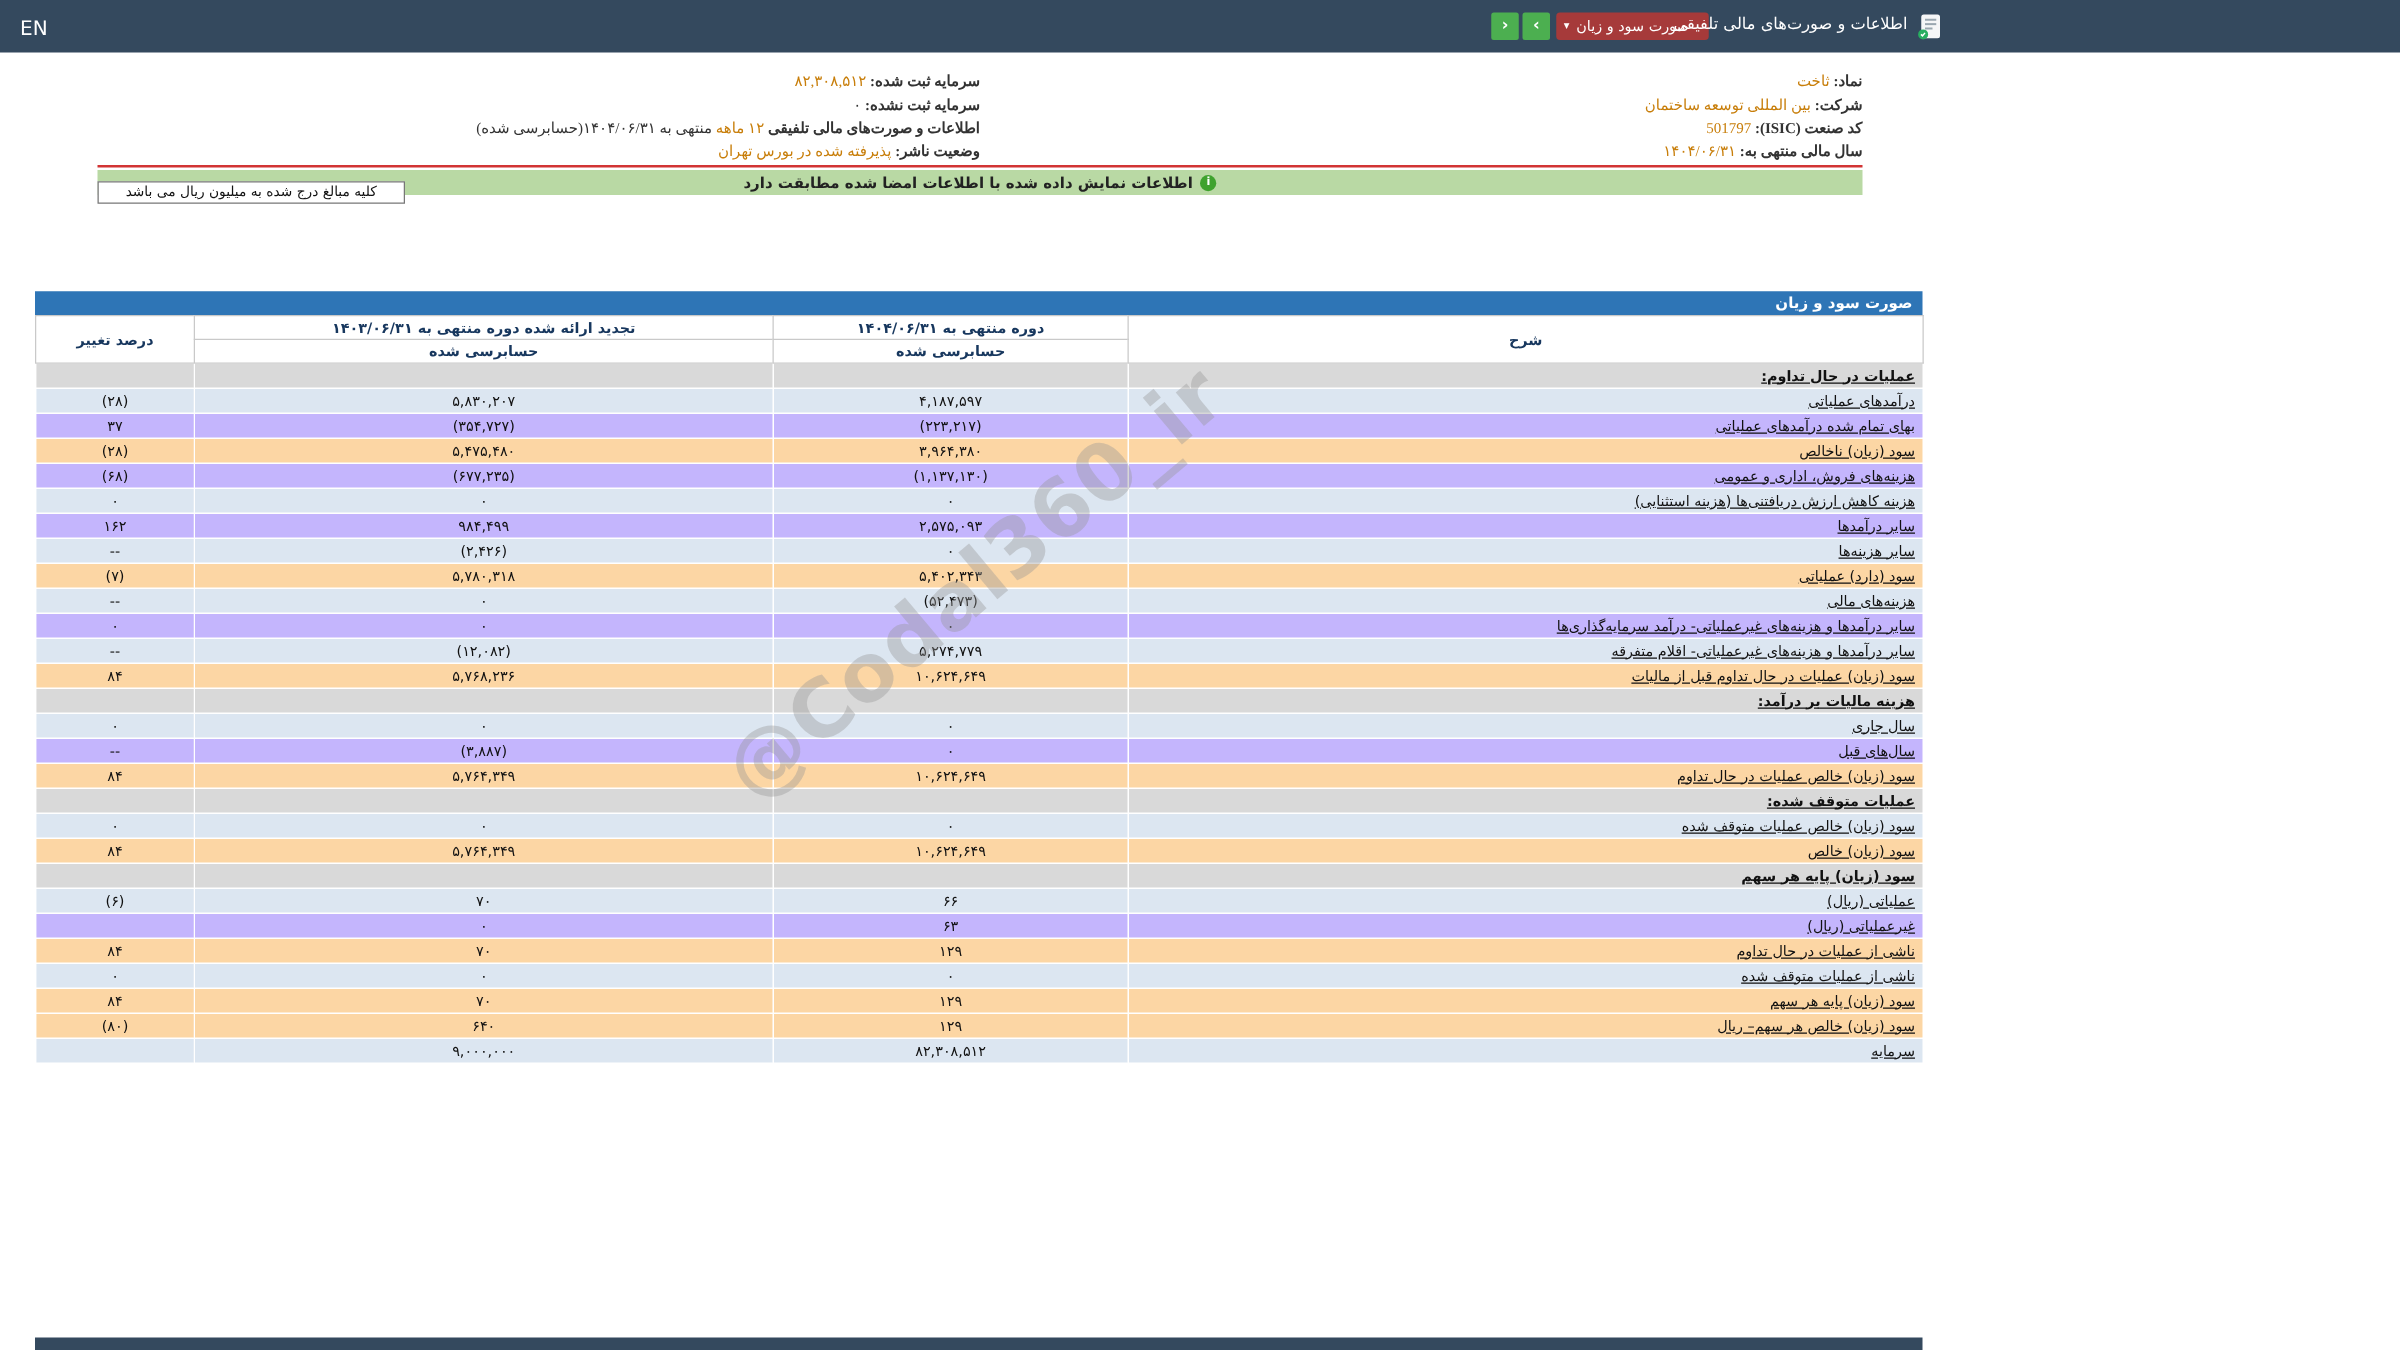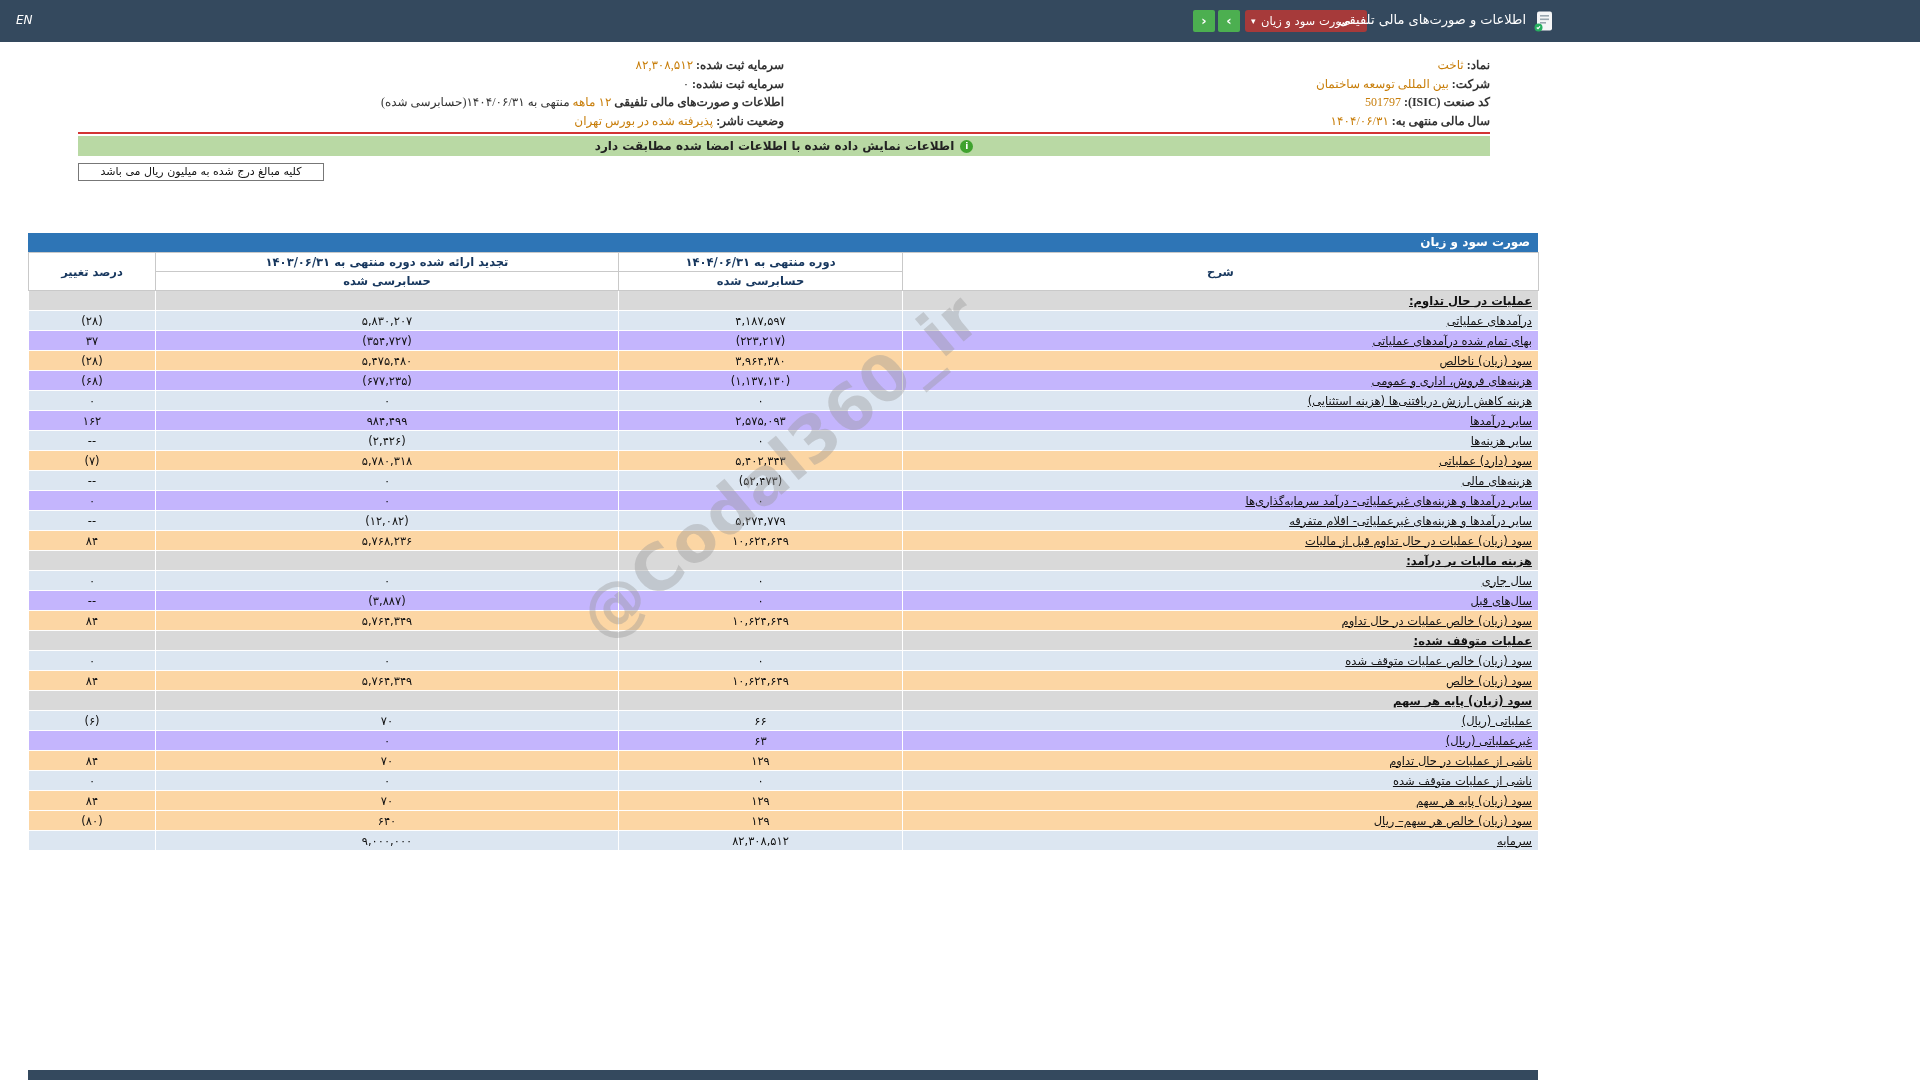--- a/index.html
+++ b/index.html
@@ -12,21 +12,21 @@
   }
 
   
   .topbar {
     position: absolute; left: 0; top: 0;
     width: 1920px; height: 42px;
     background: #34495e;
   }
   .topbar-lang {
     position: absolute; left: 16px; top: 13px;
-    color: #ffffff; font-size: 12px; cursor: pointer; font-style: italic;
+    color: #ffffff; font-size: 16px; cursor: pointer;
   }
   .nav-btn {
     position: absolute; top: 10px;
     width: 22px; height: 22px;
     background: #4caf50; border-radius: 2px;
     color: #ffffff; font-size: 13px; font-weight: bold;
     text-align: center; line-height: 21px;
     cursor: pointer; user-select: none;
   }
   .nav-left  { left: 1193px; }
@@ -71,21 +71,21 @@
     direction: rtl; font-size: 12px; font-weight: bold; color: #222222;
   }
   .info-icon {
     display: inline-block; width: 13px; height: 13px; border-radius: 50%;
     background: #3fa22e; color: #ffffff;
     font-size: 9px; line-height: 13px; text-align: center; font-weight: bold;
   }
 
   
   .units {
-    position: absolute; left: 78px; top: 163px;
+    position: absolute; left: 78px; top: 145px;
     width: 246px; height: 18px;
     border: 1px solid #777777;
     font-size: 11px; line-height: 16px; text-align: center;
     direction: rtl; color: #111111; background: #ffffff;
   }
 
   
   .statement-section { position: absolute; left: 28px; top: 233px; width: 1510px; }
   .table-title {
     height: 19px; line-height: 19px;

